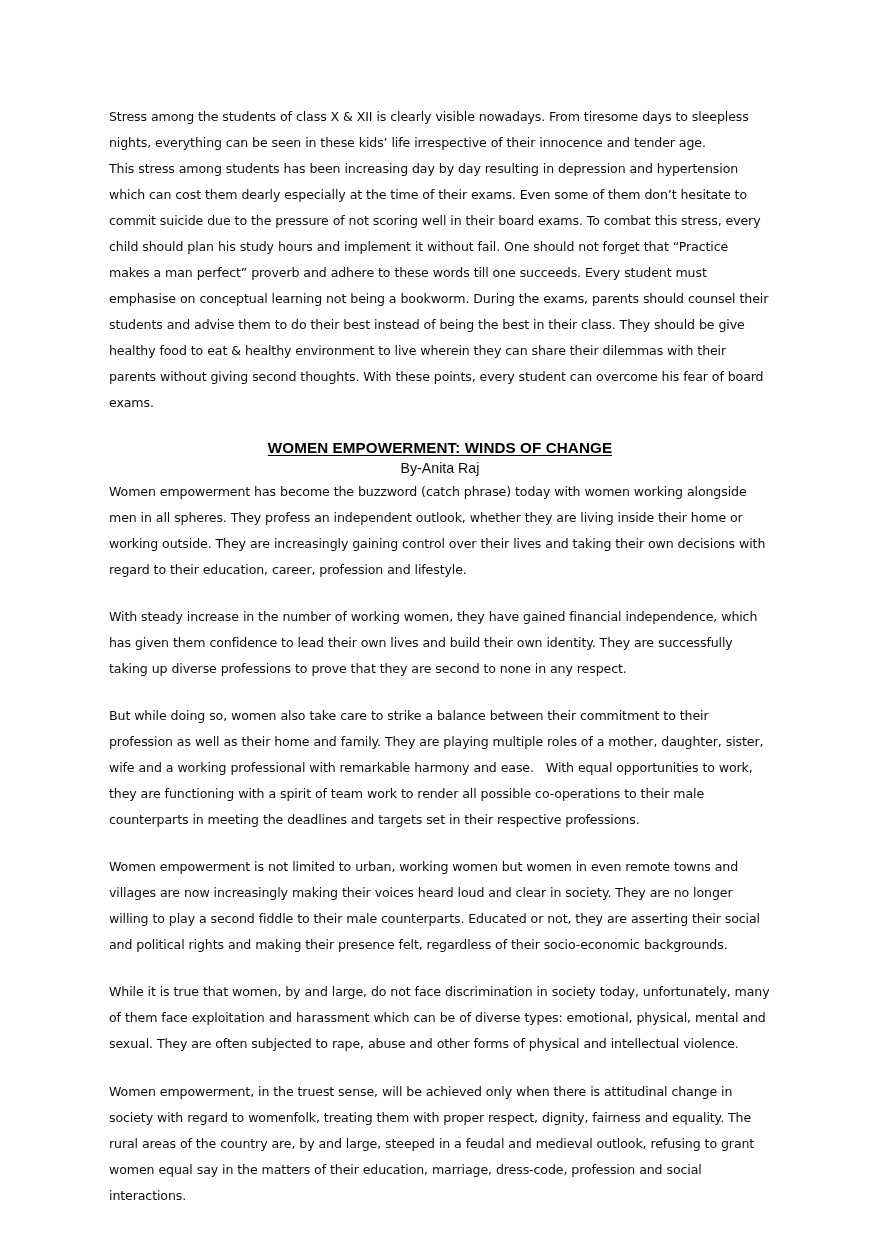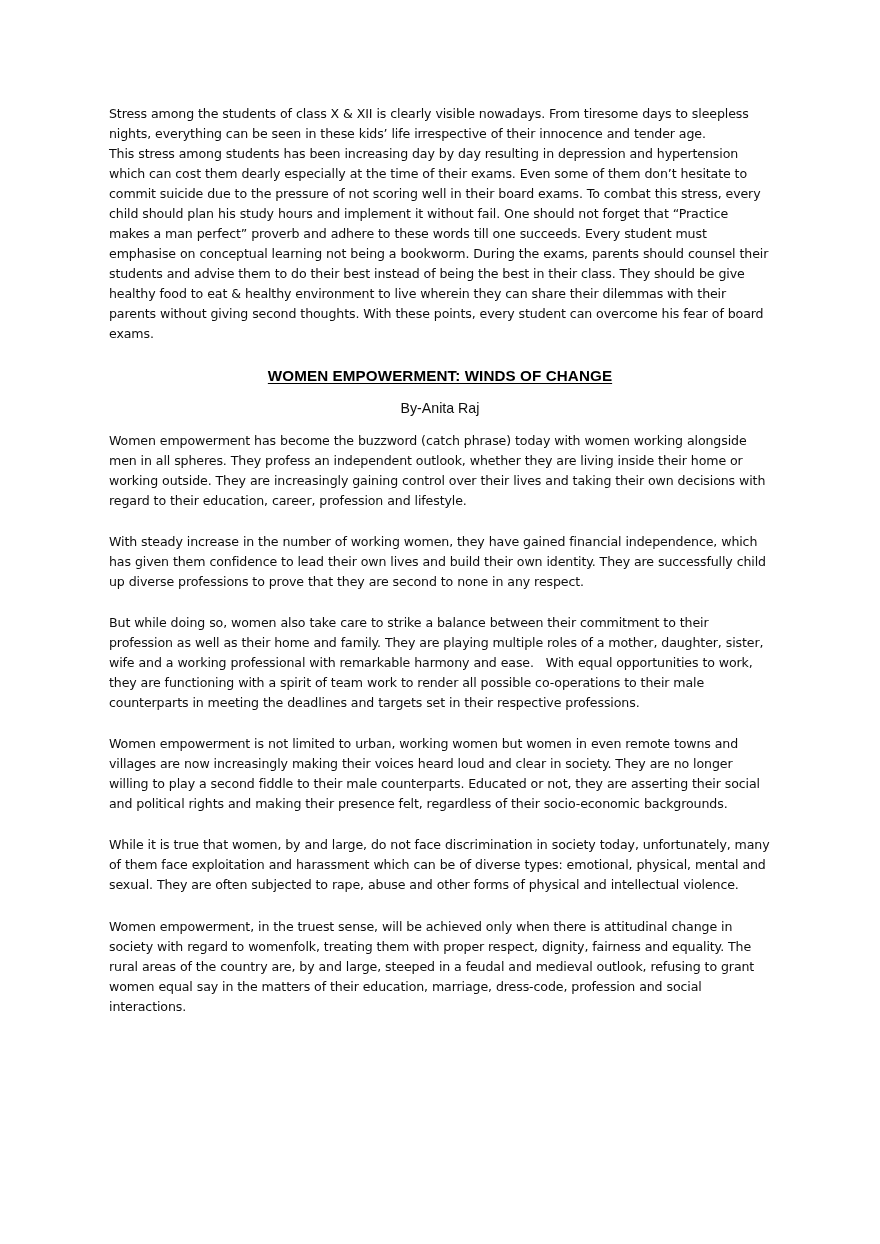--- a/index.html
+++ b/index.html
@@ -29,21 +29,21 @@
     position: absolute;
     left: 109px;
     top: 104px;
     width: 662px;
   }
 
   
   .para {
     font-family: "DejaVu Sans", sans-serif;
     font-size: 12.6px;
-    line-height: 20px;
+    line-height: 26px;
     letter-spacing: -0.12px;
     color: #0d0d0d;
     margin: 0;
     text-align: left;
     word-spacing: 0.1px;
     white-space: pre-wrap;
   }
 
   
   .gap-1 { height: 21.1px; }
@@ -67,21 +67,21 @@
     text-align: right;
   }
 
   .doc-byline {
     font-family: "Liberation Sans", sans-serif;
     font-size: 14.2px;
     line-height: 21px;
     font-weight: normal;
     color: #0d0d0d;
     text-align: center;
-    margin: 12px;
+    margin: 0;
   }
 </style>
 </head>
 <body>
 
 <div class="page">
   <div class="content">
 
     <p class="para">Stress among the students of class X &amp; XII is clearly visible nowadays. From tiresome days to sleepless nights, everything can be seen in these kids’ life irrespective of their innocence and tender age.</p>
 
@@ -93,21 +93,21 @@
     <div class="title-block">
       <span class="doc-title">WOMEN EMPOWERMENT: WINDS OF CHANGE</span>
     </div>
 
     <div class="doc-byline">By-Anita Raj</div>
 
     <p class="para">Women empowerment has become the buzzword (catch phrase) today with women working alongside men in all spheres. They profess an independent outlook, whether they are living inside their home or working outside. They are increasingly gaining control over their lives and taking their own decisions with regard to their education, career, profession and lifestyle.</p>
 
     <div class="gap-1"></div>
 
-    <p class="para">With steady increase in the number of working women, they have gained financial independence, which has given them confidence to lead their own lives and build their own identity. They are successfully child up diverse professions to prove that they are second to none in any respect.</p>
+    <p class="para">With steady increase in the number of working women, they have gained financial independence, which has given them confidence to lead their own lives and build their own identity. They are successfully taking up diverse professions to prove that they are second to none in any respect.</p>
 
     <div class="gap-1"></div>
 
     <p class="para">But while doing so, women also take care to strike a balance between their commitment to their profession as well as their home and family. They are playing multiple roles of a mother, daughter, sister, wife and a working professional with remarkable harmony and ease.   With equal opportunities to work, they are functioning with a spirit of team work to render all possible co-operations to their male counterparts in meeting the deadlines and targets set in their respective professions.</p>
 
     <div class="gap-1"></div>
 
     <p class="para">Women empowerment is not limited to urban, working women but women in even remote towns and villages are now increasingly making their voices heard loud and clear in society. They are no longer willing to play a second fiddle to their male counterparts. Educated or not, they are asserting their social and political rights and making their presence felt, regardless of their socio-economic backgrounds.</p>
 
     <div class="gap-1"></div>

